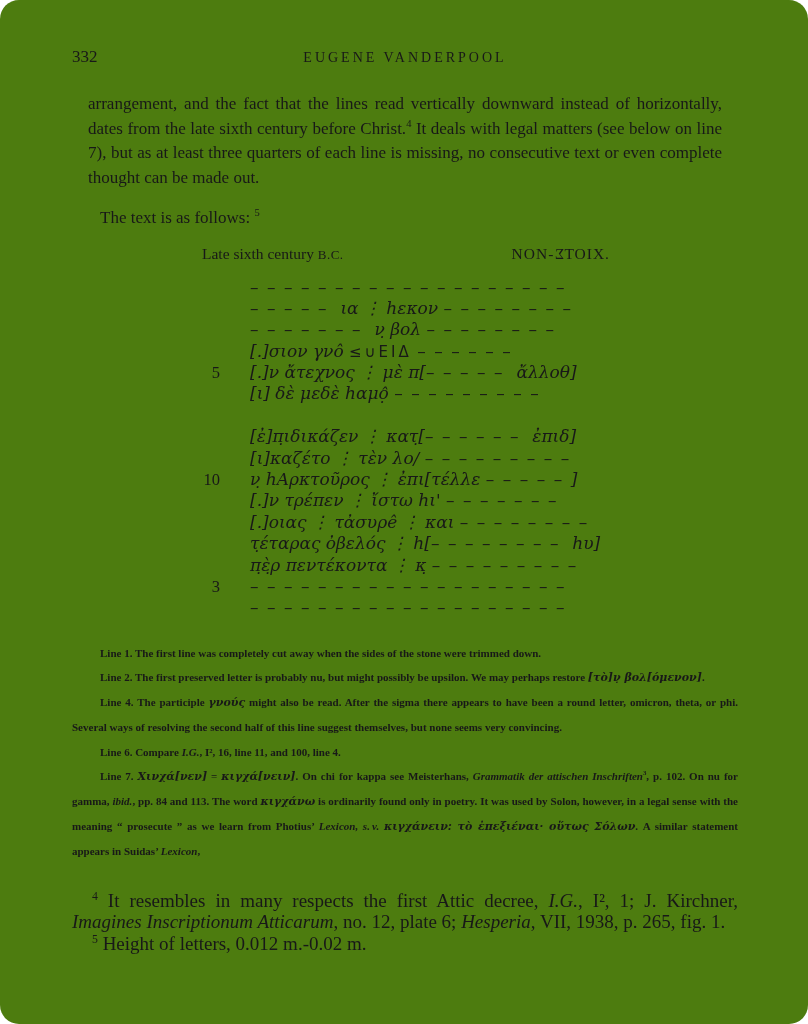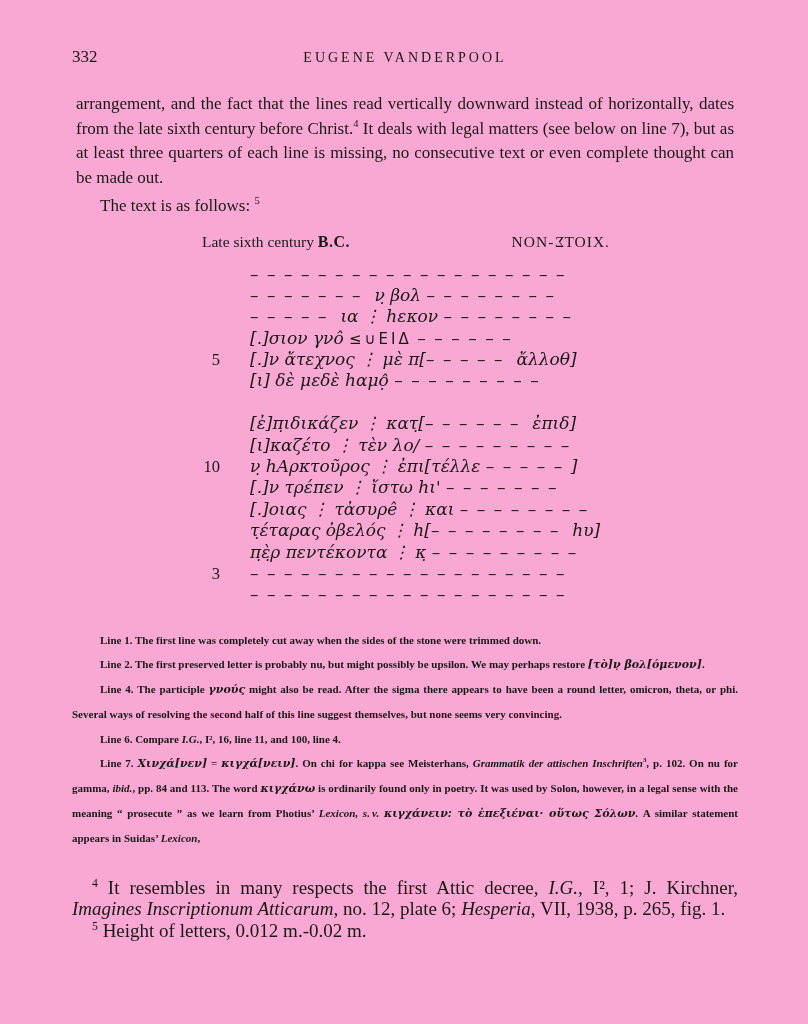--- a/index.html
+++ b/index.html
@@ -1,40 +1,41 @@
 <!DOCTYPE html>
 <html><head>
 <meta charset="utf-8">
 <style>
   html,body{margin:0;padding:0;background:#ffffff;}
   .page{
     position:relative;
     width:808px;height:1024px;
-    background:#f9a8d4;
+    background:#4d7c0f;
     color:#181818;
     font-family:"Liberation Serif", serif;
     overflow:hidden;
     box-sizing:border-box;
     padding:46px 70px 0 72px;
+    border-radius:19px;
   }
   
   .head{position:relative;text-align:center;height:22px;line-height:22px;}
   .pagenum{position:absolute;left:0;top:0;font-size:17px;}
   .runhead{font-size:14px;letter-spacing:3px;}
   
   .bodytext{font-size:17px;line-height:24.5px;}
-  .jpara{text-align:justify;margin:4px;}
+  .jpara{text-align:justify;margin:16px;}
   .mt1{margin-top:24px;}
   .indent{text-indent:28px;margin:0;}
   .sup{vertical-align:super;font-size:62%;line-height:0;}
   .i{font-style:italic;}
   .gk{font-family:"DejaVu Serif", serif;font-style:italic;}
   
   .caption{display:flex;justify-content:space-between;padding:0 128px 0 130px;margin-top:12px;font-size:15.5px;line-height:22px;}
-  .sc{font-size:16px;letter-spacing:0.5px;font-weight:bold;}
+  .sc{font-size:13px;letter-spacing:0.5px;}
   .cap-right{letter-spacing:1px;}
   .mir{display:inline-block;transform:scaleX(-1);}
   
   .trans{margin-top:11px;font-size:17px;}
   .trow{display:flex;line-height:21.4px;height:21.4px;}
   .tnum{width:148px;text-align:right;padding-right:30px;flex:none;font-style:normal;font-size:16.5px;}
   .ttext{white-space:nowrap;}
   .ttext .d{font-style:normal;letter-spacing:0.5em;font-family:"DejaVu Serif",serif;}
   .ttext .ep{font-style:normal;font-family:"DejaVu Sans",sans-serif;letter-spacing:3px;font-size:15px;}
   
@@ -64,26 +65,26 @@
 
   <div class="trans">
 
       <div class="trow">
         <span class="tnum"></span>
         <span class="ttext gk"><span class="d">–––––––––––––––––––</span></span>
       </div>
 
       <div class="trow">
         <span class="tnum"></span>
-        <span class="ttext gk"><span class="d">–––––––</span><span class="gk"> ν̣ βολ </span><span class="d">––––––––</span></span>
+        <span class="ttext gk"><span class="d">–––––</span><span class="gk"> ια ⋮ hεκον </span><span class="d">––––––––</span></span>
       </div>
 
       <div class="trow">
         <span class="tnum"></span>
-        <span class="ttext gk"><span class="d">–––––</span><span class="gk"> ια ⋮ hεκον </span><span class="d">––––––––</span></span>
+        <span class="ttext gk"><span class="d">–––––––</span><span class="gk"> ν̣ βολ </span><span class="d">––––––––</span></span>
       </div>
 
       <div class="trow">
         <span class="tnum"></span>
         <span class="ttext gk"><span class="gk">[.]σιον γνô </span><span class="ep">≤∪ΕΙΔ</span><span class="gk"> </span><span class="d">––––––</span></span>
       </div>
 
       <div class="trow">
         <span class="tnum">5</span>
         <span class="ttext gk"><span class="gk">[.]ν ἄτεχνος ⋮ μὲ π[</span><span class="d">–––––</span><span class="gk"> ἄλλοθ]</span></span>

